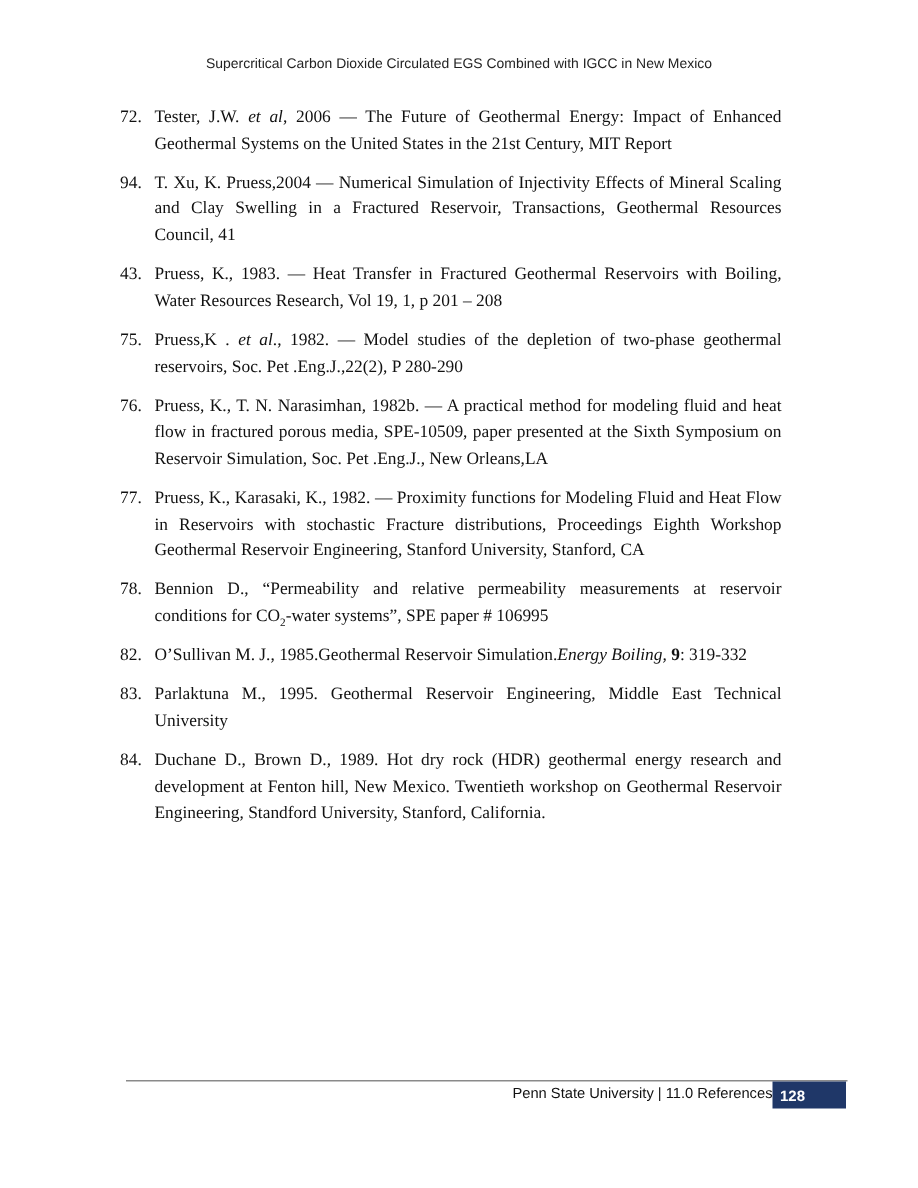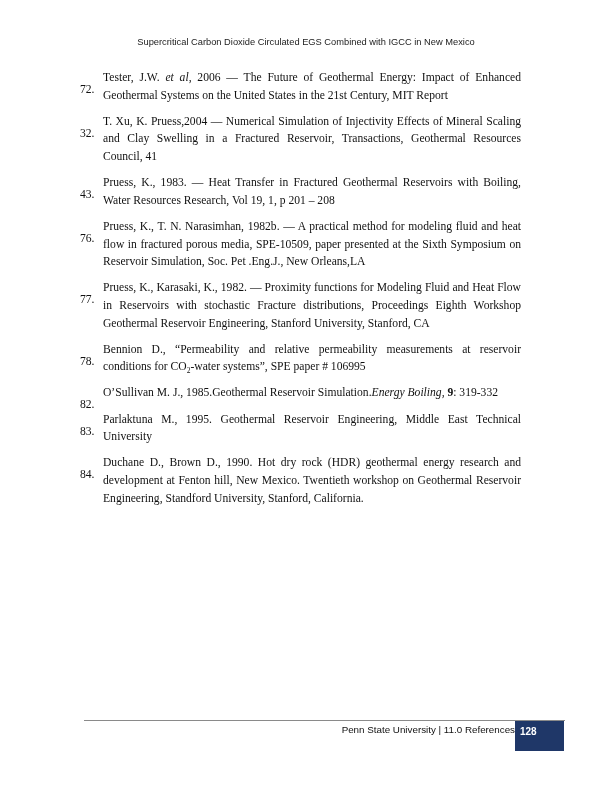--- a/index.html
+++ b/index.html
@@ -7,56 +7,60 @@
     .running-header {
       position: absolute; left: 0; top: 37px; width: 612px; text-align: center;
       font-family: "Liberation Sans", sans-serif; font-size: 9.3px; color: #222;
     }
     .refs {
       position: absolute; left: 83px; top: 69px; width: 438px;
       font-family: "Liberation Serif", serif; font-size: 11.6px; line-height: 17.6px; color: #111;
       margin: 0; padding: 0; list-style: none;
     }
     .ref { position: relative; padding-left: 20px; text-align: justify; margin-bottom: 8.6px; }
-    .ref-num { position: absolute; left: -3px; top: 12px; }
+    .ref-num { position: absolute; left: -3px; top: 0; }
     .ref-text { display: block; }
     .ref:last-child .ref-text { text-align-last: left; }
     sub, sup { font-size: 7.5px; line-height: 0; }
     .footer-rule {
       position: absolute; left: 84px; top: 720px; width: 481px; height: 0;
       border-top: 1px solid #8a8a8a;
     }
     .footer-text {
       position: absolute; right: 97px; top: 724px;
       font-family: "Liberation Sans", sans-serif; font-size: 9.8px; color: #111;
     }
     .page-box {
-      position: absolute; left: 515px; top: 721px; width: 49px; height: 30px;
+      position: absolute; left: 515px; top: 721px; width: 49px; height: 18px;
       background: #1f3768;
       color: #ffffff; font-family: "Liberation Sans", sans-serif; font-weight: bold; font-size: 10px;
       line-height: 21px; padding-left: 5px; box-sizing: border-box;
     }
   </style>
 </head>
 <body>
 
 <div class="running-header">Supercritical Carbon Dioxide Circulated EGS Combined with IGCC in New Mexico</div>
 
 <ol class="refs">
   <li class="ref">
       <span class="ref-num">72.</span>
       <span class="ref-text">Tester, J.W. <i>et al</i>, 2006 — The Future of Geothermal Energy: Impact of Enhanced Geothermal Systems on the United States in the 21st Century, MIT Report</span>
     </li>
   <li class="ref">
-      <span class="ref-num">32.</span>
+      <span class="ref-num">94.</span>
       <span class="ref-text">T. Xu, K. Pruess,2004 — Numerical Simulation of Injectivity Effects of Mineral Scaling and Clay Swelling in a Fractured Reservoir, Transactions, Geothermal Resources Council, 41</span>
     </li>
   <li class="ref">
       <span class="ref-num">43.</span>
       <span class="ref-text">Pruess, K., 1983. — Heat Transfer in Fractured Geothermal Reservoirs with Boiling, Water Resources Research, Vol 19, 1, p 201 – 208</span>
+    </li>
+  <li class="ref">
+      <span class="ref-num">75.</span>
+      <span class="ref-text">Pruess,K . <i>et al</i>., 1982. — Model studies of the depletion of two-phase geothermal reservoirs, Soc. Pet .Eng.J.,22(2), P 280-290</span>
     </li>
   <li class="ref">
       <span class="ref-num">76.</span>
       <span class="ref-text">Pruess, K., T. N. Narasimhan, 1982b. — A practical method for modeling fluid and heat flow in fractured porous media, SPE-10509, paper presented at the Sixth Symposium on Reservoir Simulation, Soc. Pet .Eng.J., New Orleans,LA</span>
     </li>
   <li class="ref">
       <span class="ref-num">77.</span>
       <span class="ref-text">Pruess, K., Karasaki, K., 1982. — Proximity functions for Modeling Fluid and Heat Flow in Reservoirs with stochastic Fracture distributions, Proceedings Eighth Workshop Geothermal Reservoir Engineering, Stanford University, Stanford, CA</span>
     </li>
   <li class="ref">
@@ -66,19 +70,19 @@
   <li class="ref">
       <span class="ref-num">82.</span>
       <span class="ref-text">O’Sullivan M. J., 1985.Geothermal Reservoir Simulation.<i>Energy Boiling,</i> <b>9</b>: 319-332</span>
     </li>
   <li class="ref">
       <span class="ref-num">83.</span>
       <span class="ref-text">Parlaktuna M., 1995. Geothermal Reservoir Engineering, Middle East Technical University</span>
     </li>
   <li class="ref">
       <span class="ref-num">84.</span>
-      <span class="ref-text">Duchane D., Brown D., 1990. Hot dry rock (HDR) geothermal energy research and development at Fenton hill, New Mexico. Twentieth workshop on Geothermal Reservoir Engineering, Standford University, Stanford, California.</span>
+      <span class="ref-text">Duchane D., Brown D., 1989. Hot dry rock (HDR) geothermal energy research and development at Fenton hill, New Mexico. Twentieth workshop on Geothermal Reservoir Engineering, Standford University, Stanford, California.</span>
     </li>
 </ol>
 
 <div class="footer-rule"></div>
 <div class="footer-text">Penn State University | 11.0 References</div>
 <div class="page-box" style="background: rgb(31, 55, 104);">128</div>
 
 </body></html>

